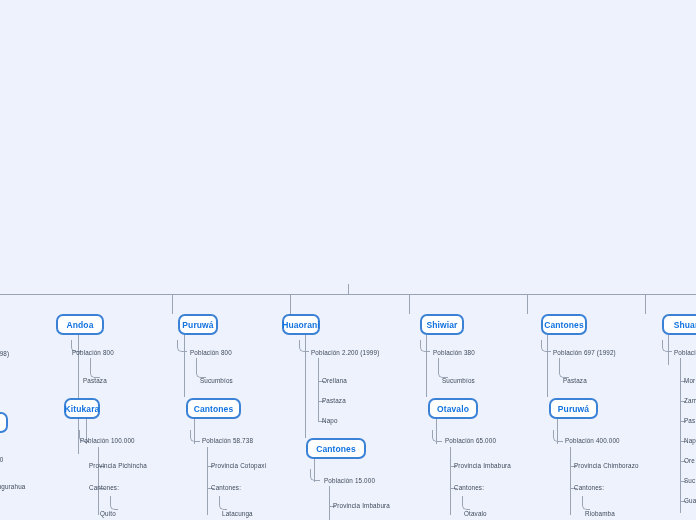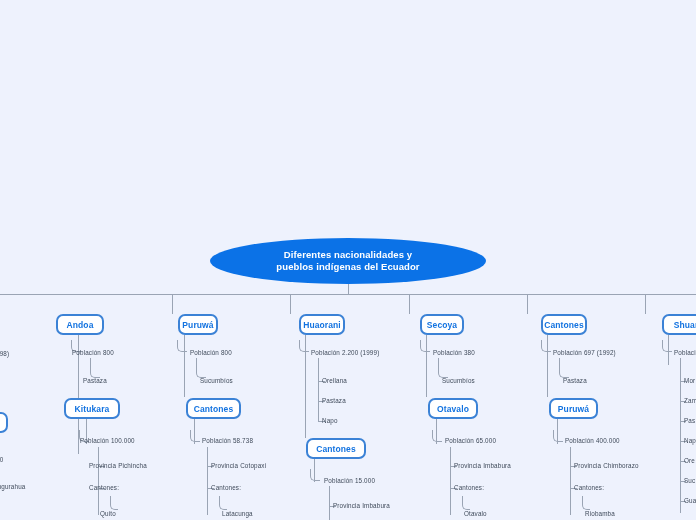--- a/index.html
+++ b/index.html
@@ -94,42 +94,36 @@
 </style>
 </head>
 <body>
 
 <div id="canvas">
 
   <div class="trunk" style="left:0px; top:294px; width:696px;"></div>
 
   <div class="vline" style="left:348px; top:284px; height:11px;"></div>
 
-  <div class="root-node">
-    <div class="root-label">
-      <span>Diferentes nacionalidades y</span><br>
-      <span>pueblos indígenas del Ecuador</span>
-    </div>
-  </div>
 
   <div class="leaf" style="left:-4px; top:350px;">998)</div>
   <div class="node-box" style="left:-16px; top:412px; width:24px;"></div>
   <div class="leaf" style="left:-4px; top:456px;">00</div>
   <div class="leaf" style="left:-6px; top:483px;">ungurahua</div>
 
   <div class="vline" style="left:172px; top:294px; height:20px;"></div>
   <div class="node-box" style="left:56px; top:314px; width:48px;">
     <span class="node-label">Andoa</span>
   </div>
   <div class="vline" style="left:78px; top:335px; height:119px;"></div>
   <div class="elbow" style="left:71px; top:340px; width:10px; height:12px;"></div>
   <div class="leaf" style="left:72px; top:349px;">Población 800</div>
   <div class="elbow" style="left:90px; top:358px; width:10px; height:20px;"></div>
   <div class="leaf" style="left:83px; top:377px;">Pastaza</div>
-  <div class="node-box" style="left:64px; top:398px; width:56px;">
+  <div class="node-box" style="left:64px; top:398px; width:36px;">
     <span class="node-label">Kitukara</span>
   </div>
   <div class="vline" style="left:86px; top:419px; height:25px;"></div>
   <div class="elbow" style="left:79px; top:430px; width:10px; height:12px;"></div>
   <div class="leaf" style="left:80px; top:437px;">Población 100.000</div>
   <div class="vline" style="left:98px; top:447px; height:68px;"></div>
   <div class="hline" style="left:98px; top:466px; width:7px;"></div>
   <div class="leaf" style="left:89px; top:462px;">Provincia Pichincha</div>
   <div class="hline" style="left:98px; top:488px; width:7px;"></div>
   <div class="leaf" style="left:89px; top:484px;">Cantones:</div>
@@ -153,21 +147,21 @@
   <div class="leaf" style="left:202px; top:437px;">Población 58.738</div>
   <div class="vline" style="left:207px; top:447px; height:68px;"></div>
   <div class="hline" style="left:207px; top:466px; width:7px;"></div>
   <div class="leaf" style="left:211px; top:462px;">Provincia Cotopaxi</div>
   <div class="hline" style="left:207px; top:488px; width:7px;"></div>
   <div class="leaf" style="left:211px; top:484px;">Cantones:</div>
   <div class="elbow" style="left:219px; top:496px; width:8px; height:14px;"></div>
   <div class="leaf" style="left:222px; top:510px;">Latacunga</div>
 
   <div class="vline" style="left:409px; top:294px; height:20px;"></div>
-  <div class="node-box" style="left:299px; top:314px; width:46px;">
+  <div class="node-box" style="left:282px; top:314px; width:38px;">
     <span class="node-label">Huaorani</span>
   </div>
   <div class="vline" style="left:305px; top:335px; height:103px;"></div>
   <div class="elbow" style="left:299px; top:340px; width:10px; height:12px;"></div>
   <div class="leaf" style="left:311px; top:349px;">Población 2.200 (1999)</div>
   <div class="vline" style="left:318px; top:358px; height:64px;"></div>
   <div class="hline" style="left:318px; top:381px; width:7px;"></div>
   <div class="leaf" style="left:322px; top:377px;">Orellana</div>
   <div class="hline" style="left:318px; top:401px; width:7px;"></div>
   <div class="leaf" style="left:322px; top:397px;">Pastaza</div>
@@ -178,21 +172,21 @@
   </div>
   <div class="vline" style="left:314px; top:459px; height:23px;"></div>
   <div class="elbow" style="left:310px; top:469px; width:10px; height:12px;"></div>
   <div class="leaf" style="left:324px; top:477px;">Población 15.000</div>
   <div class="vline" style="left:329px; top:486px; height:34px;"></div>
   <div class="hline" style="left:329px; top:506px; width:7px;"></div>
   <div class="leaf" style="left:333px; top:502px;">Provincia Imbabura</div>
 
   <div class="vline" style="left:527px; top:294px; height:20px;"></div>
   <div class="node-box" style="left:420px; top:314px; width:44px;">
-    <span class="node-label">Secoya</span>
+    <span class="node-label">Shiwiar</span>
   </div>
   <div class="vline" style="left:426px; top:335px; height:62px;"></div>
   <div class="elbow" style="left:420px; top:340px; width:10px; height:12px;"></div>
   <div class="leaf" style="left:433px; top:349px;">Población 380</div>
   <div class="elbow" style="left:438px; top:358px; width:10px; height:20px;"></div>
   <div class="leaf" style="left:442px; top:377px;">Sucumbíos</div>
   <div class="node-box" style="left:428px; top:398px; width:50px;">
     <span class="node-label">Otavalo</span>
   </div>
   <div class="vline" style="left:436px; top:419px; height:25px;"></div>

